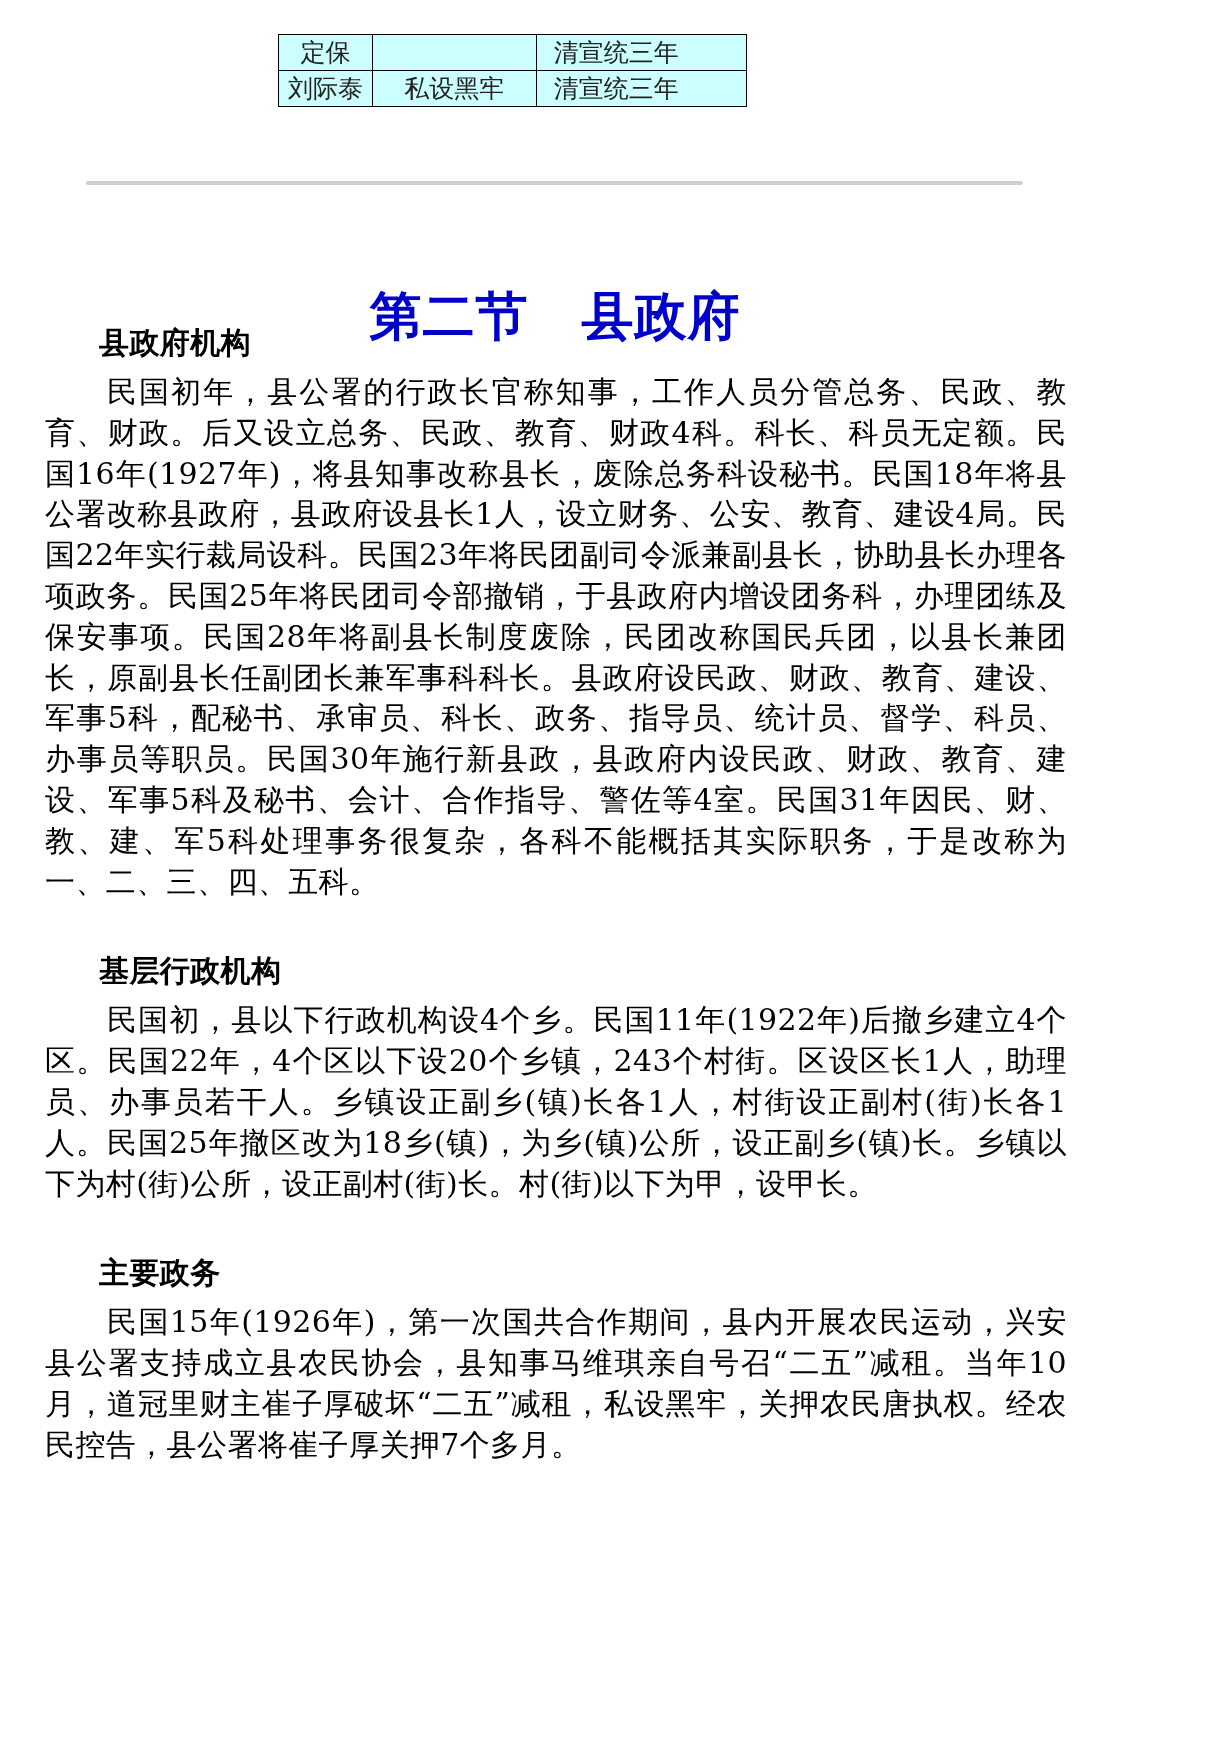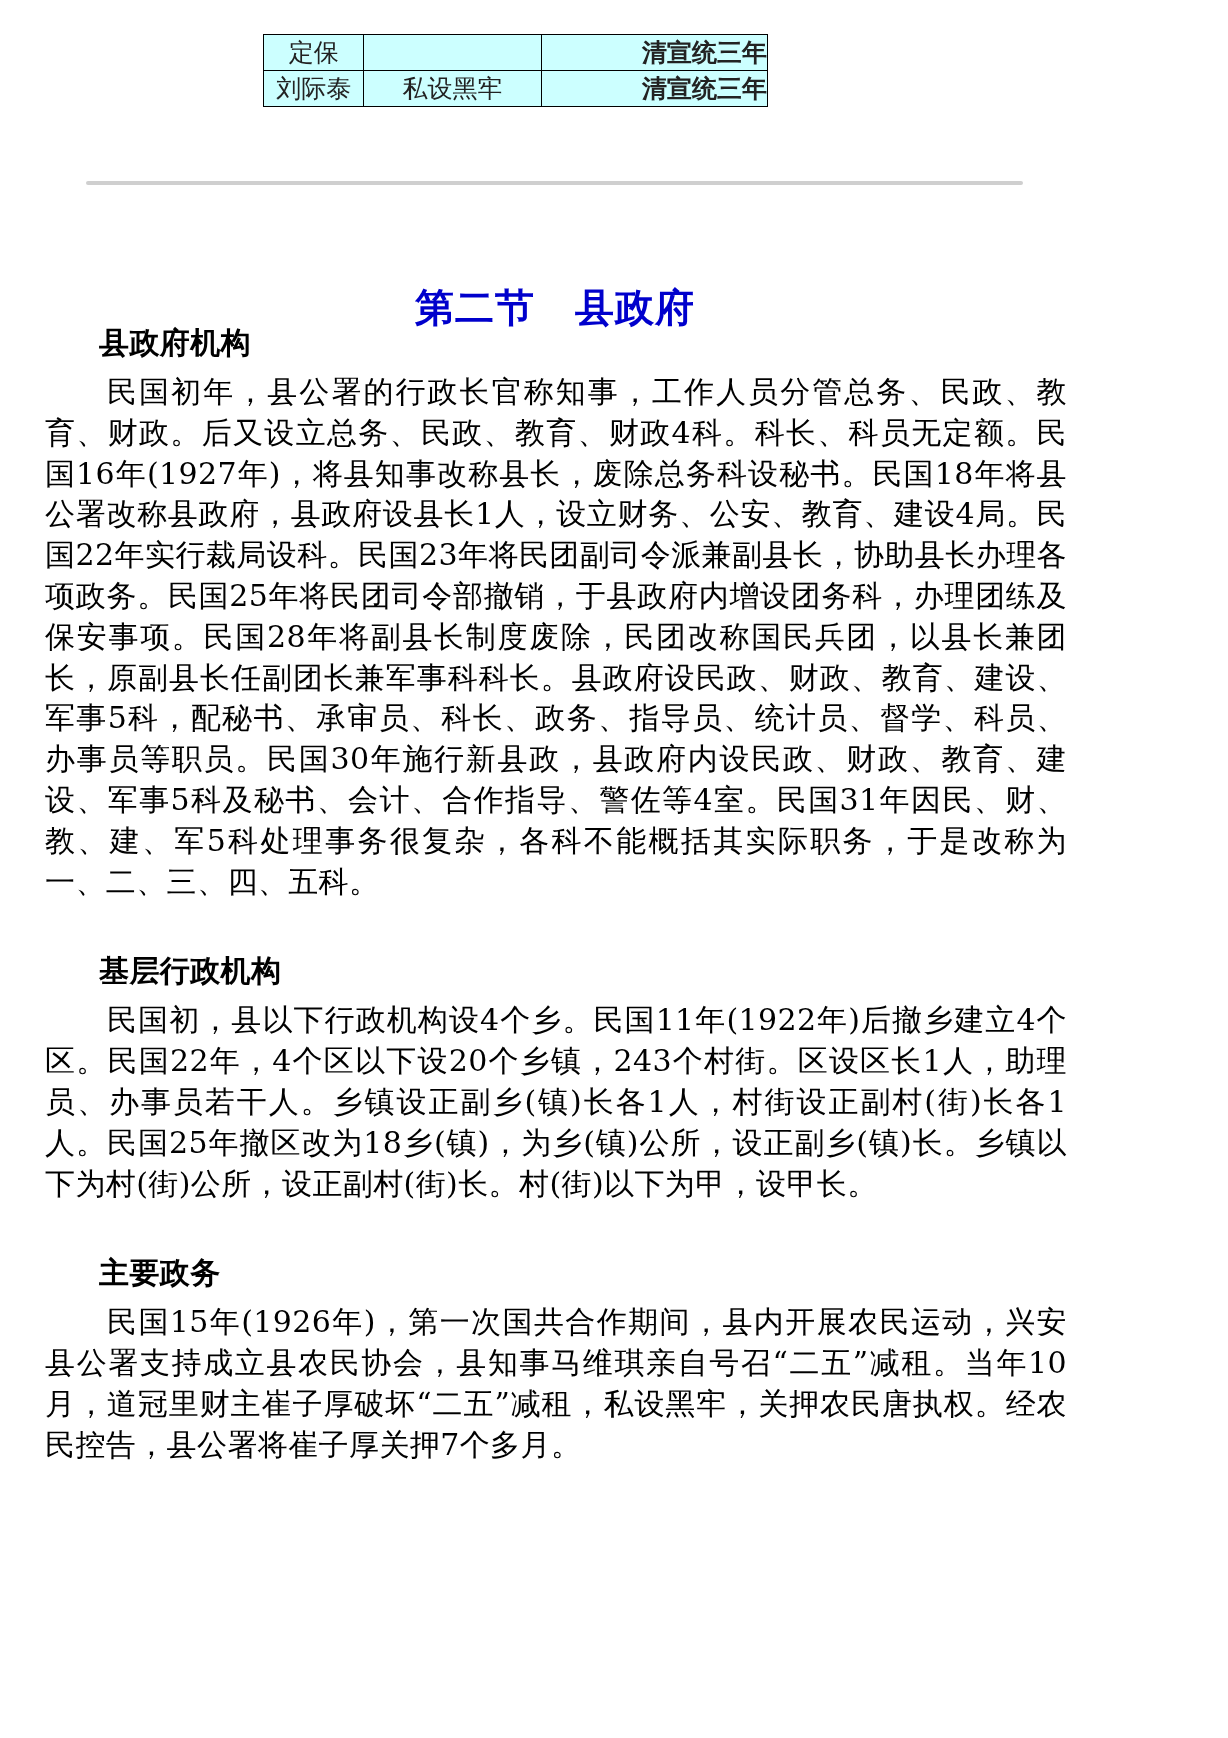--- a/index.html
+++ b/index.html
@@ -10,56 +10,56 @@
     body {
       width: 1228px;
       height: 1738px;
       position: relative;
       overflow: hidden;
       font-family: "DejaVu Serif", "Liberation Serif", serif;
       color: #000000;
     }
     .officials-table {
       position: absolute;
-      left: 263px;
+      left: 278px;
       top: 34px;
-      width: 505px;
+      width: 469px;
       border-collapse: collapse;
       background: #ccffff;
       font-family: "DejaVu Sans", "Liberation Sans", sans-serif;
       font-size: 25px;
       color: #222222;
     }
     .officials-table td {
       border: 1px solid #000000;
       height: 35px;
       padding: 0;
       line-height: 35px;
     }
     .officials-table td.c-name { width: 117px; text-align: center; }
     .officials-table td.c-origin { width: 212px; text-align: center; }
-    .officials-table td.c-era { width: 252px; text-align: right; padding-left: 17px; font-weight: bold; }
+    .officials-table td.c-era { width: 252px; text-align: left; padding-left: 17px; }
 
     .divider {
       position: absolute;
       left: 86px;
       top: 181px;
       width: 937px;
       height: 4px;
       background: #cfcfcf;
       border-radius: 3px;
     }
 
     .section-title {
       position: absolute;
       left: 0;
       top: 258px;
       width: 1110px;
       text-align: center;
-      font-size: 39px;
+      font-size: 52px;
       color: #0000cc;
       letter-spacing: 1px;
       line-height: 46px;
       white-space: pre;
     }
 
     .body-text {
       position: absolute;
       left: 37px;
       top: 322px;

